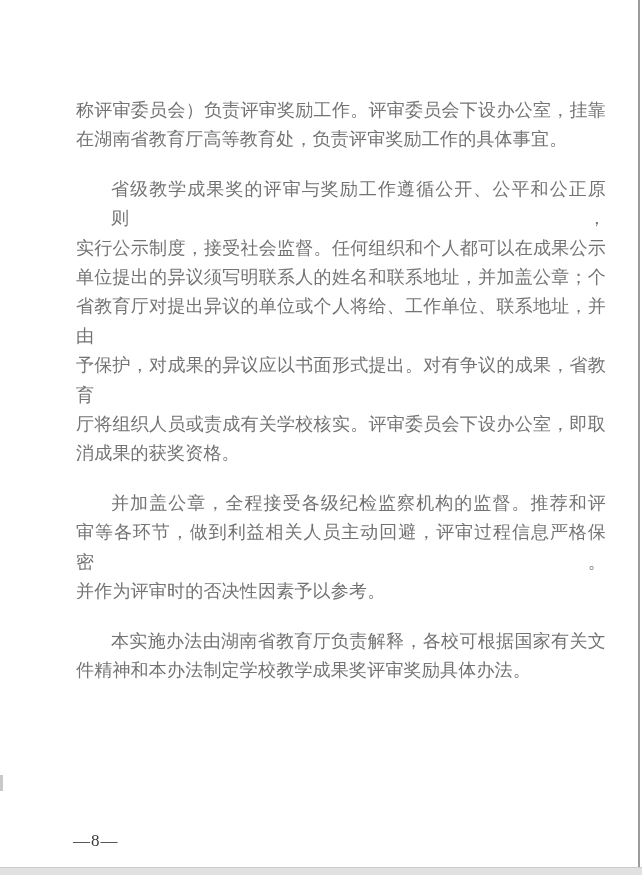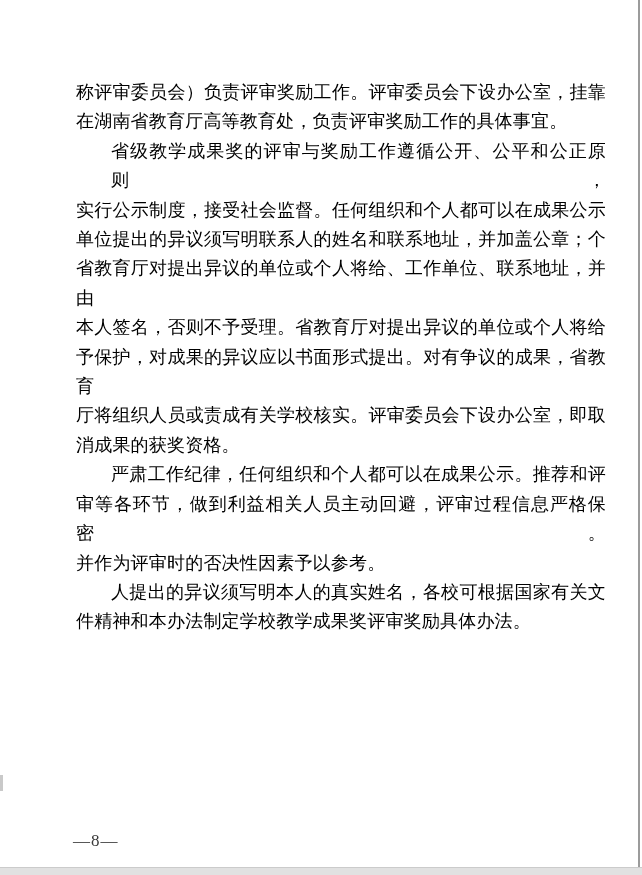--- a/index.html
+++ b/index.html
@@ -12,41 +12,42 @@
     width: 642px;
     height: 875px;
     background: #ffffff;
     overflow: hidden;
     font-family: "Liberation Serif", "DejaVu Serif", serif;
   }
   
   .text-block {
     position: absolute;
     left: 76px;
-    top: 78px;
+    top: 96px;
     width: 530px;
     font-size: 18px;
     line-height: 29.4px;
-    color: #000000;
+    color: #737373;
     letter-spacing: 0.2px;
   }
   .text-line {
     white-space: nowrap;
   }
   .text-line.justify {
     white-space: normal;
     text-align: justify;
     text-align-last: justify;
     text-justify: inter-character;
   }
   .text-line.indent {
     padding-left: 35px;
   }
   .text-line.indent.justify {
     text-indent: 0;
+    margin-top: 20px;
   }
   
   .page-number {
     position: absolute;
     left: 73px;
     top: 831px;
     font-size: 17px;
     color: #3a3a3a;
     letter-spacing: 1px;
   }
@@ -83,28 +84,27 @@
 
 <div class="scan-page">
 
   <div class="text-block" id="doc-lines">
       <div class="text-line justify">称评审委员会）负责评审奖励工作。评审委员会下设办公室，挂靠</div>
       <div class="text-line">在湖南省教育厅高等教育处，负责评审奖励工作的具体事宜。</div>
       <div class="text-line indent justify">省级教学成果奖的评审与奖励工作遵循公开、公平和公正原则，</div>
       <div class="text-line justify">实行公示制度，接受社会监督。任何组织和个人都可以在成果公示</div>
       <div class="text-line justify">单位提出的异议须写明联系人的姓名和联系地址，并加盖公章；个</div>
       <div class="text-line justify">省教育厅对提出异议的单位或个人将给、工作单位、联系地址，并由</div>
-      <div class="text-line justify">本人签名，否则不予受理。省教育厅对提出异议的单位或个人将给</div>
       <div class="text-line justify">予保护，对成果的异议应以书面形式提出。对有争议的成果，省教育</div>
       <div class="text-line justify">厅将组织人员或责成有关学校核实。评审委员会下设办公室，即取</div>
       <div class="text-line">消成果的获奖资格。</div>
-      <div class="text-line indent justify">严肃工作纪律，任何组织和个人都可以在成果公示。推荐和评</div>
+      <div class="text-line indent justify">并加盖公章，全程接受各级纪检监察机构的监督。推荐和评</div>
       <div class="text-line justify">审等各环节，做到利益相关人员主动回避，评审过程信息严格保密。</div>
       <div class="text-line">并作为评审时的否决性因素予以参考。</div>
-      <div class="text-line indent justify">人提出的异议须写明本人的真实姓名，各校可根据国家有关文</div>
+      <div class="text-line indent justify">本实施办法由湖南省教育厅负责解释，各校可根据国家有关文</div>
       <div class="text-line">件精神和本办法制定学校教学成果奖评审奖励具体办法。</div>
     </div>
 
   <div class="page-number">—8—</div>
 
   <div class="edge-smudge-left"></div>
 
   <div class="edge-right-line"></div>
 
   <div class="edge-bottom-band"></div>

